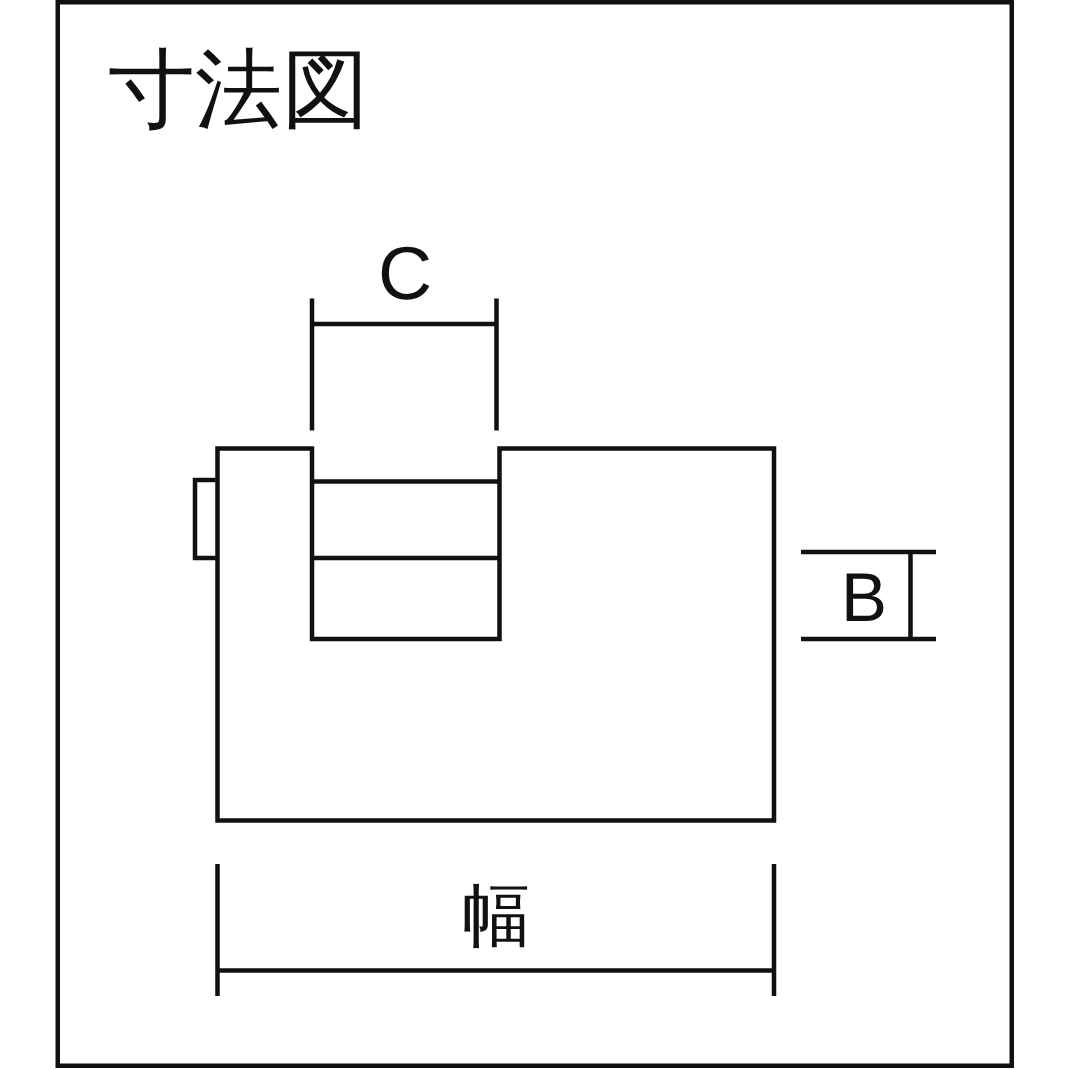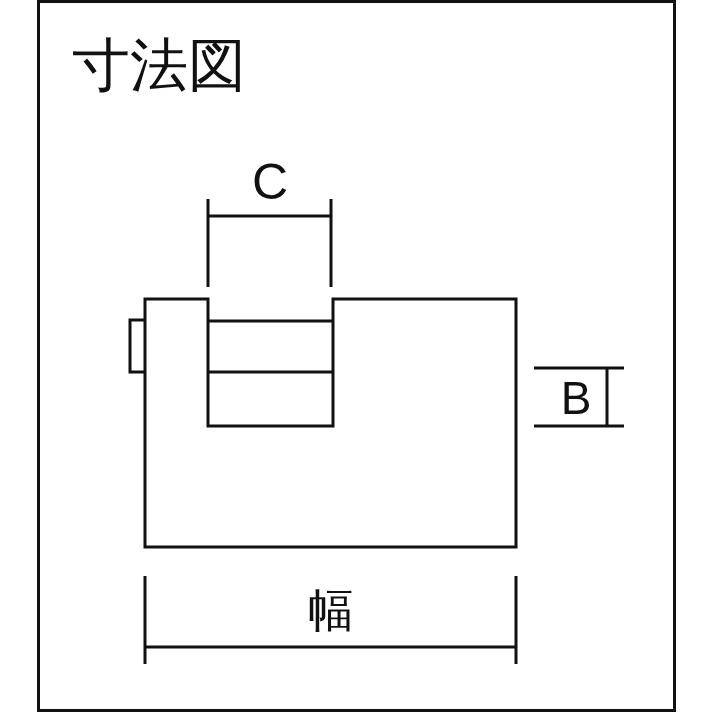--- a/index.html
+++ b/index.html
@@ -1,20 +1,20 @@
 <!DOCTYPE html>
 <html><head>
 <meta charset="utf-8">
 <style>
   html, body { margin: 0; padding: 0; background: #ffffff; }
   body { width: 713px; height: 713px; position: relative; overflow: hidden; }
   #stage { position: absolute; left: 0; top: 0; width: 713px; height: 713px; }
   .title {
     position: absolute; left: 72px; top: 30px;
-    font-family: Liberation Sans, sans-serif;
+    font-family: Liberation Mono, monospace;
     font-size: 58px; line-height: 70px; color: #111; letter-spacing: 0px;
   }
   .lbl {
     position: absolute;
     font-family: "Liberation Sans", "DejaVu Sans", sans-serif;
     color: #111; text-align: center;
   }
   .lbl-c { left: 240px; top: 152px; width: 60px; font-size: 50px; line-height: 60px; }
   .lbl-b { left: 551px; top: 368px; width: 50px; font-size: 46px; line-height: 60px; }
   .lbl-w { left: 296px; top: 580px; width: 70px; font-size: 46px; line-height: 60px; font-family: "DejaVu Sans", sans-serif; }

